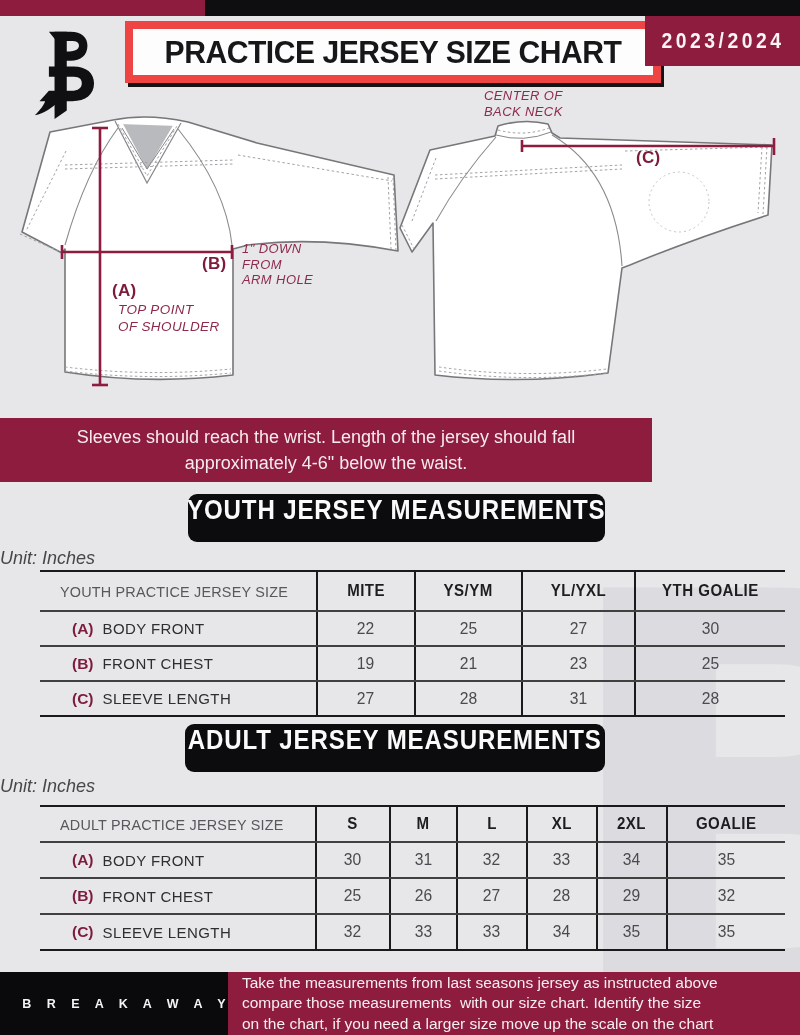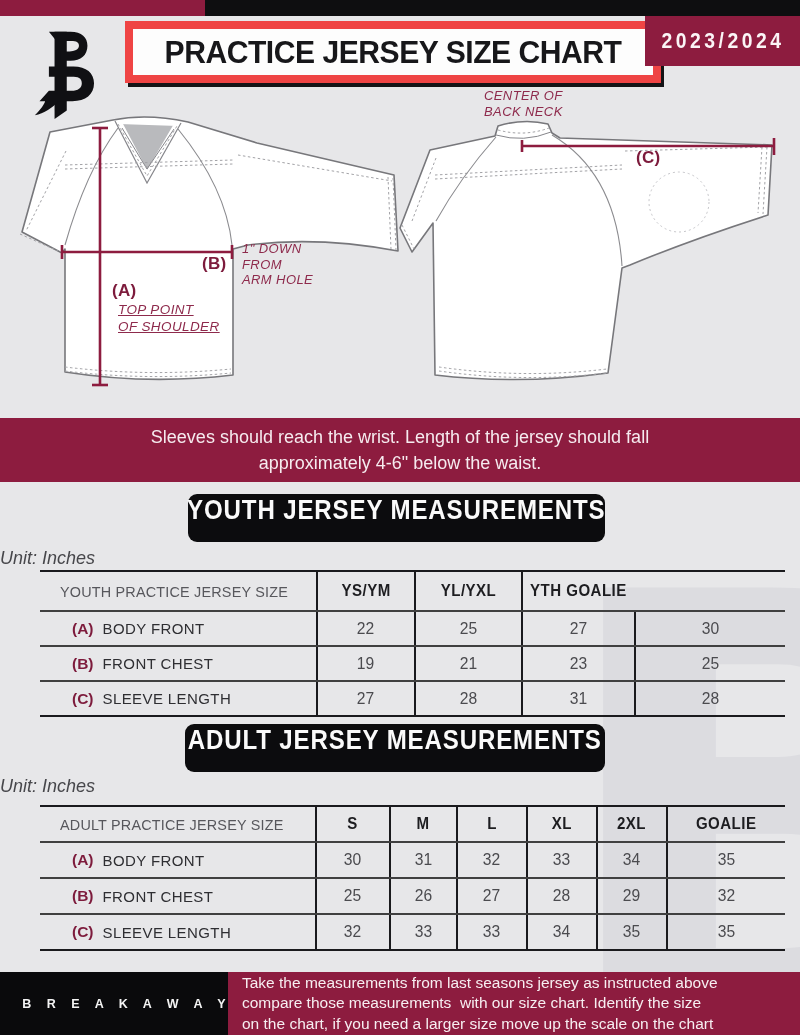--- a/index.html
+++ b/index.html
@@ -24,21 +24,21 @@
             display:flex;align-items:center;justify-content:center;}
   .year-text{color:#fbf4f6;font-weight:bold;font-size:22px;letter-spacing:4px;
              transform:scaleX(.88);white-space:nowrap;}
   .logo{left:30px;top:26px;width:66px;height:94px;}
 
   
   .dlabel{color:#7d1b3c;font-weight:bold;font-size:17px;letter-spacing:.3px;}
   .dnote{color:#8e2a4c;font-style:italic;font-size:13px;line-height:15.5px;letter-spacing:.4px;}
 
   
-  .notice{left:0;top:418px;width:800px;height:64px;background:#8d1c3f;color:#f6ebef;
+  .notice{left:0;top:418px;width:652px;height:64px;background:#8d1c3f;color:#f6ebef;
           display:flex;flex-direction:column;align-items:center;justify-content:center;
           font-size:18px;line-height:26px;}
 
   
   .banner{background:#0c0c0e;border-radius:9px;color:#fafafa;
           display:flex;justify-content:center;}
   .banner span{font-size:28px;font-weight:bold;letter-spacing:1px;transform:scaleX(.86);
                white-space:nowrap;}
   .banner-youth{left:188px;top:494px;width:417px;height:48px;}
   .banner-adult{left:185px;top:724px;width:420px;height:48px;}
@@ -176,39 +176,42 @@
     <div>BACK NECK</div>
   </div>
   <div class="abs z1 dlabel" style="left:636px;top:148px;">(C)</div>
   <div class="abs z1 dlabel" style="left:202px;top:254px;">(B)</div>
   <div class="abs z1 dnote" style="left:242px;top:241px;">
     <div>1" DOWN</div>
     <div>FROM</div>
     <div>ARM HOLE</div>
   </div>
   <div class="abs z1 dlabel" style="left:112px;top:281px;">(A)</div>
-  <div class="abs z1 dnote" style="left:118px;top:302px;font-size:13.5px;line-height:16.5px;text-decoration:underline;">
+  <div class="abs z1 dnote" style="left:118px;top:302px;font-size:13.5px;line-height:16.5px;">
     <div>TOP POINT</div>
     <div>OF SHOULDER</div>
   </div>
 
   <div class="abs z1 notice">
     <div>Sleeves should reach the wrist. Length of the jersey should fall</div>
     <div>approximately 4-6" below the waist.</div>
   </div>
 
   <div class="abs z1 banner banner-youth">
     <span>YOUTH JERSEY MEASUREMENTS</span>
   </div>
   <div class="abs z1 unit unit-youth">Unit: Inches</div>
 
   <div class="abs z1 sztable tbl-youth">
     <div class="tr tr-h">
       <div class="td th-label">
           <span>YOUTH PRACTICE JERSEY SIZE</span>
+        </div>
+      <div class="td th-size">
+          <span>MITE</span>
         </div>
       <div class="td th-size">
           <span>YS/YM</span>
         </div>
       <div class="td th-size">
           <span>YL/YXL</span>
         </div>
       <div class="td th-size">
           <span>YTH GOALIE</span>
         </div>

